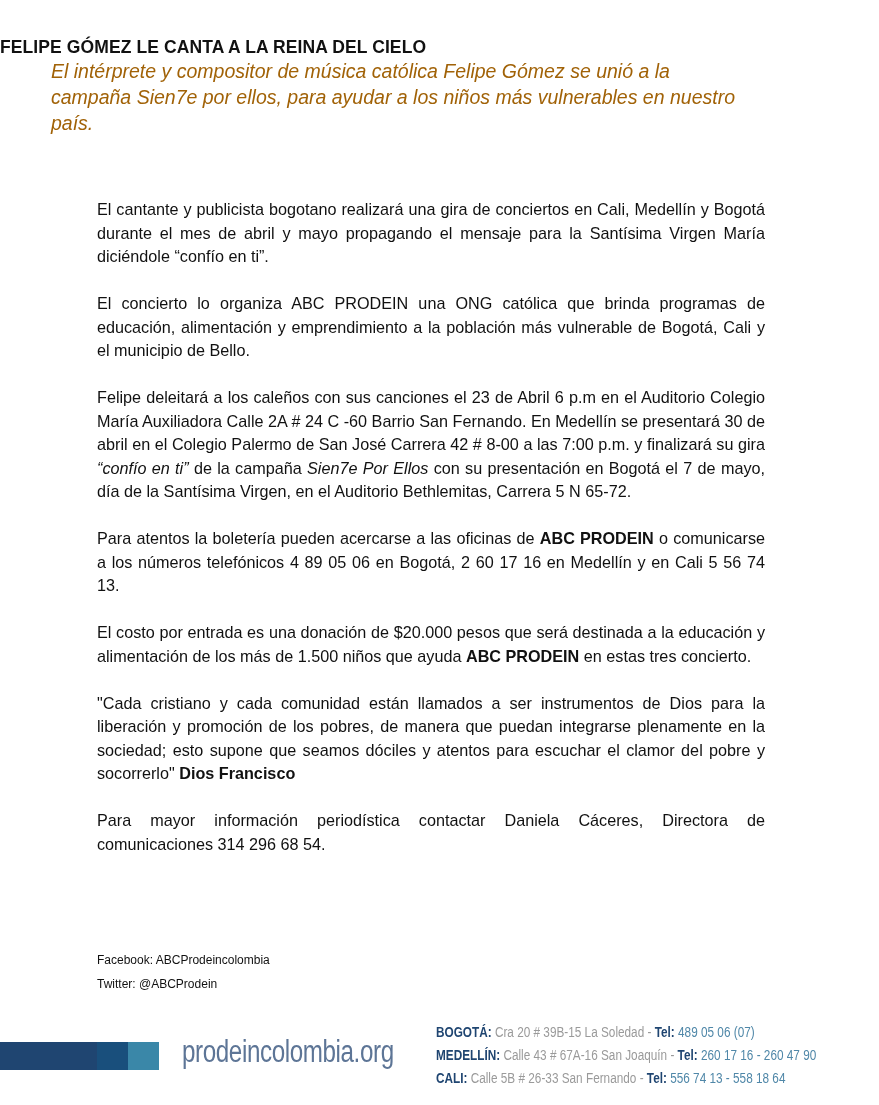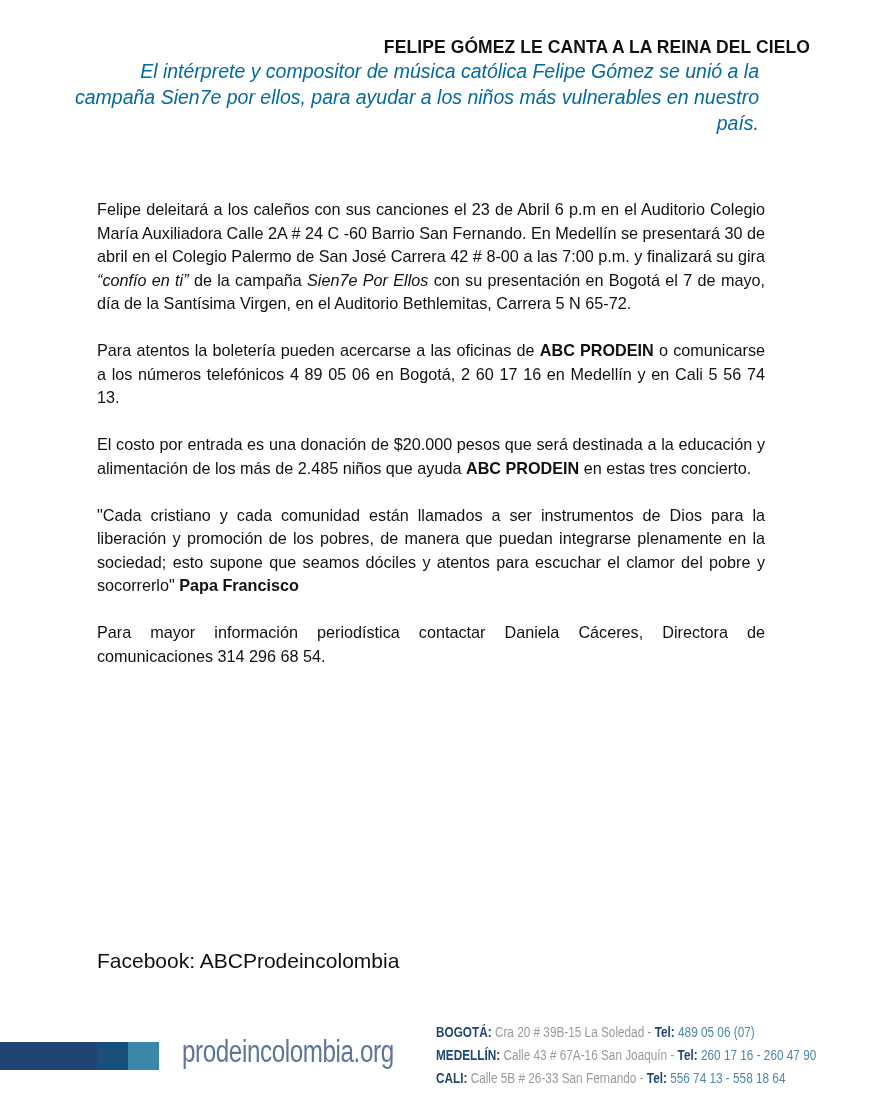--- a/index.html
+++ b/index.html
@@ -1,22 +1,22 @@
 <!DOCTYPE html>
 <html><head>
 <meta charset="utf-8">
 <style>
   html, body { margin: 0; padding: 0; background: #ffffff; }
   body { width: 879px; height: 1105px; position: relative; overflow: hidden; font-family: "Liberation Sans", sans-serif; color: #111; }
-  .header { position: absolute; left: 0; top: 36px; width: 802px; text-align: right; padding-left: 8px; }
+  .header { position: absolute; left: 0; top: 36px; width: 802px; text-align: left; }
   .title { font-weight: bold; font-size: 17.5px; letter-spacing: 0.1px; line-height: 22px; margin: 0; }
-  .subtitle { font-style: italic; font-size: 19.5px; line-height: 26px; margin: 0 auto; width: 700px; color: #0369a1; }
+  .subtitle { font-style: italic; font-size: 19.5px; line-height: 26px; margin: 0 auto; width: 700px; color: #a16207; }
   .body { position: absolute; left: 97px; top: 198px; width: 668px; font-size: 16.2px; line-height: 23.5px; }
   .body p { margin: 0 0 23.5px 0; text-align: justify; }
-  .social { position: absolute; left: 97px; top: 949px; font-size: 21px; line-height: 23.5px; }
+  .social { position: absolute; left: 97px; top: 949px; font-size: 12px; line-height: 23.5px; }
   .social div { white-space: nowrap; }
   .footer-bar { position: absolute; top: 1042px; height: 28px; }
   .seg1 { left: 0; width: 97px; background: #1f4571; }
   .seg2 { left: 97px; width: 31px; background: #194f7c; }
   .seg3 { left: 128px; width: 31px; background: #3a87a8; }
   .site { position: absolute; left: 182px; top: 1034px; font-family: "Liberation Sans", sans-serif; font-size: 31px; color: #5d7596; transform: scaleX(0.78); transform-origin: left top; letter-spacing: -0.5px; }
   .contacts { position: absolute; left: 436px; top: 1020px; font-size: 15.5px; line-height: 23px; transform: scaleX(0.76); transform-origin: left top; white-space: nowrap; }
   .city { font-weight: bold; color: #1f4571; }
   .addr { color: #9a9a9a; }
   .tel-label { font-weight: bold; color: #1f4571; }
@@ -26,29 +26,32 @@
 </style>
 </head>
 <body>
 
 <div class="header">
   <h1 class="title">FELIPE GÓMEZ LE CANTA A LA REINA DEL CIELO</h1>
   <p class="subtitle">El intérprete y compositor de música católica Felipe Gómez se unió a la campaña Sien7e por ellos, para ayudar a los niños más vulnerables en nuestro país.</p>
 </div>
 
 <div class="body">
+  <p>El cantante y publicista bogotano realizará una gira de conciertos en Cali, Medellín y Bogotá durante el mes de abril y mayo propagando el mensaje para la Santísima Virgen María diciéndole “confío en ti”.</p>
+  <p>El concierto lo organiza ABC PRODEIN una ONG católica que brinda programas de educación, alimentación y emprendimiento a la población más vulnerable de Bogotá, Cali y el municipio de Bello.</p>
   <p><span>Felipe deleitará a los caleños con sus canciones el 23 de Abril 6 p.m en el Auditorio Colegio María Auxiliadora Calle 2A # 24 C -60  Barrio San Fernando. En Medellín se presentará 30 de abril en el Colegio Palermo de San José Carrera 42 # 8-00 a las 7:00 p.m. y finalizará su gira </span><i>“confío en ti”</i><span> de la campaña </span><i>Sien7e Por Ellos</i><span> con su presentación en Bogotá el 7 de mayo, día de la Santísima Virgen, en el Auditorio Bethlemitas, Carrera 5 N 65-72.</span></p>
   <p><span>Para atentos la boletería pueden acercarse a las oficinas de </span><b>ABC PRODEIN</b><span> o comunicarse a los números telefónicos 4 89 05 06 en Bogotá, 2 60 17 16 en Medellín y en Cali 5 56 74 13.</span></p>
-  <p><span>El costo por entrada es una donación de  $20.000 pesos   que será destinada a la educación y alimentación de los más de 2.485 niños que ayuda </span><b>ABC PRODEIN</b><span> en estas tres concierto.</span></p>
-  <p><span>"Cada cristiano y cada comunidad están llamados a ser instrumentos de Dios para la liberación y promoción de los pobres, de manera que puedan integrarse plenamente en la sociedad; esto supone que seamos dóciles y atentos para escuchar el clamor del pobre y socorrerlo" </span><b>Papa Francisco</b></p>
+  <p><span>El costo por entrada es una donación de  $20.000 pesos   que será destinada a la educación y alimentación de los más de 1.500 niños que ayuda </span><b>ABC PRODEIN</b><span> en estas tres concierto.</span></p>
+  <p><span>"Cada cristiano y cada comunidad están llamados a ser instrumentos de Dios para la liberación y promoción de los pobres, de manera que puedan integrarse plenamente en la sociedad; esto supone que seamos dóciles y atentos para escuchar el clamor del pobre y socorrerlo" </span><b>Dios Francisco</b></p>
   <p>Para mayor información periodística contactar Daniela Cáceres, Directora de comunicaciones 314 296 68 54.</p>
 </div>
 
 <div class="social">
   <div>Facebook: ABCProdeincolombia</div>
+  <div>Twitter: @ABCProdein</div>
 </div>
 
 <div class="footer-bar seg1"></div>
 <div class="footer-bar seg2"></div>
 <div class="footer-bar seg3"></div>
 
 <div class="site">prodeincolombia.org</div>
 
 <div class="contacts">
   <div><span class="city">BOGOTÁ:</span><span class="addr"> Cra 20 # 39B-15 La Soledad - </span><span class="tel-label">Tel:</span><span class="tel"> 489 05 06 (07)</span></div>

